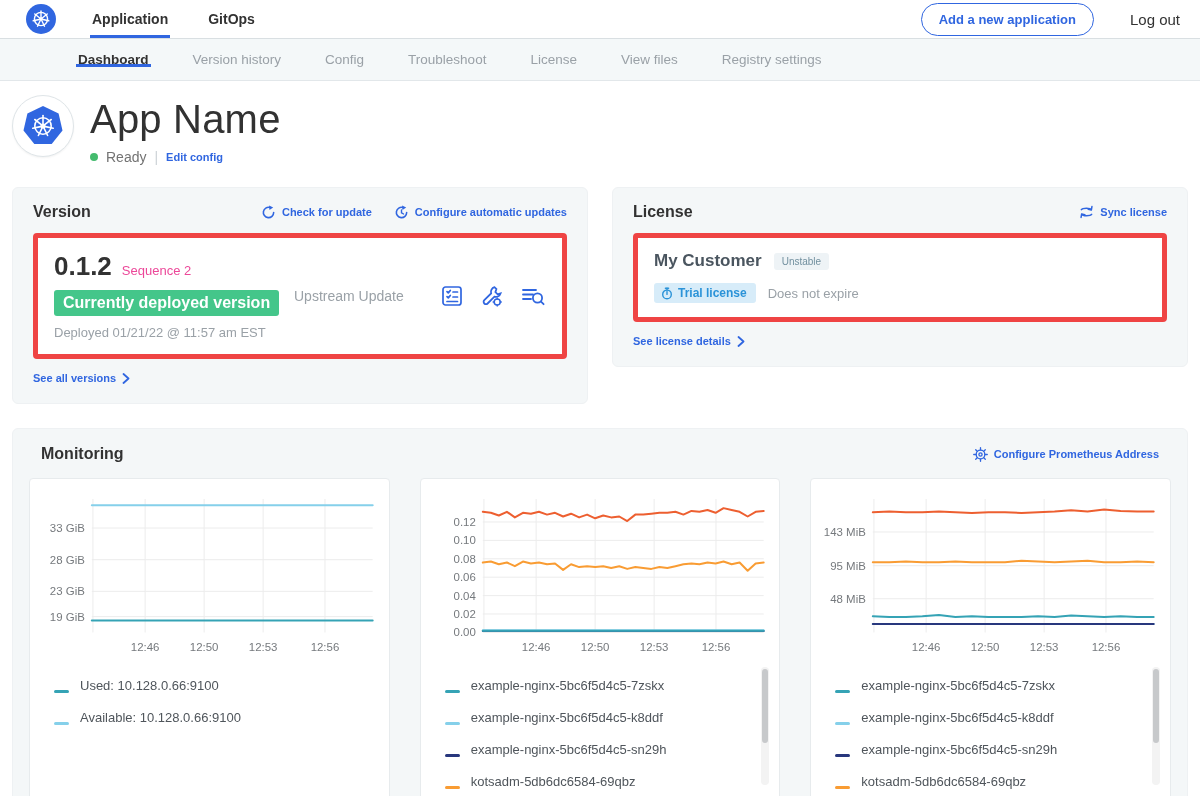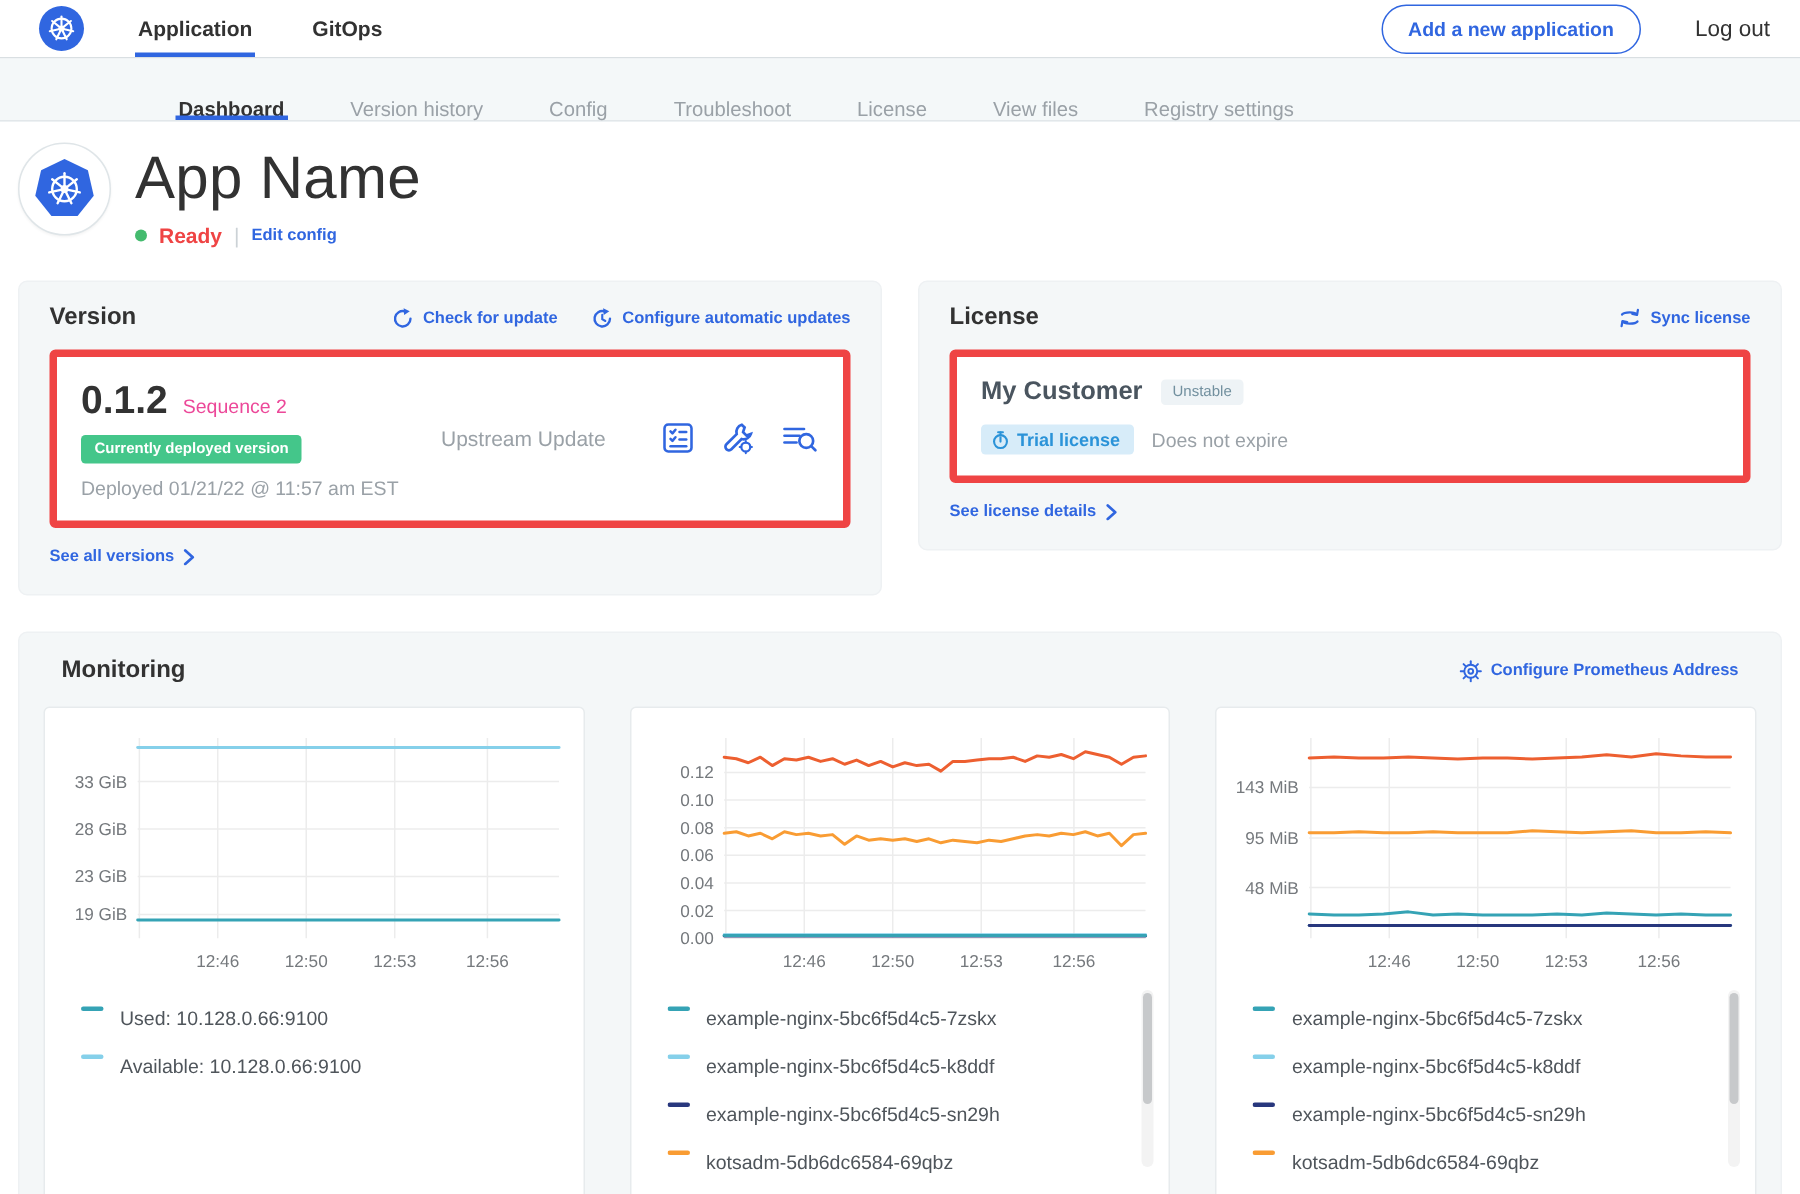--- a/index.html
+++ b/index.html
@@ -9,72 +9,72 @@
   .topnav { height:39px; display:flex; align-items:center; padding:0 20px 0 16px; border-bottom:1px solid #d9dfe2; background:#fff; }
   .brand { width:30px; height:30px; border-radius:50%; background:#3066e0; display:flex; align-items:center; justify-content:center; margin:0 34px 0 10px; }
   .topnav-items { display:flex; height:100%; gap:36px; }
   .topnav-item { display:flex; align-items:center; font-size:14px; font-weight:bold; color:#323232; cursor:pointer; position:relative; padding:0 2px; }
   .topnav-item.active::after { content:""; position:absolute; left:0; right:0; bottom:0; height:3px; background:#3066e0; }
   .topnav-spacer { flex:1; }
   .add-app-btn { border:1px solid #3066e0; color:#3066e0; background:#fff; font-weight:bold; font-size:13px; padding:8px 17px; border-radius:18px; cursor:pointer; font-family:inherit; }
   .logout { font-size:15px; color:#323232; margin-left:36px; cursor:pointer; }
 
   
-  .subnav { height:42px; background:#f4f8f9; border-bottom:1px solid #e2e7ea; display:flex; align-items:flex-end; padding-left:117px; gap:40px; }
+  .subnav { height:42px; background:#f4f8f9; border-bottom:1px solid #e2e7ea; display:flex; align-items:center; padding-left:76px; gap:40px; }
   .subnav-item { display:flex; align-items:center; font-size:13.5px; color:#9aa1a7; cursor:pointer; position:relative; padding:0 2px; }
   .subnav-item.active { color:#323232; font-weight:bold; }
   .subnav-item.active::after { content:""; position:absolute; left:0; right:0; bottom:0; height:3px; background:#3066e0; }
 
   
   .app-header { display:flex; padding:14px 12px 16px; align-items:flex-start; }
   .app-icon { width:62px; height:62px; border-radius:50%; background:#fff; border:1px solid #dfe5e8; box-shadow:0 1px 2px rgba(0,0,0,.05); display:flex; align-items:center; justify-content:center; margin-right:16px; }
   .app-head-text { padding-top:2px; }
   .app-title { font-size:40px; font-weight:normal; color:#323232; letter-spacing:.2px; }
   .app-status-row { display:flex; align-items:center; margin-top:7px; gap:8px; }
   .status-dot { width:8px; height:8px; border-radius:50%; background:#44bb6e; display:inline-block; }
-  .status-text { font-size:14px; color:#ef4444;font-weight:bold; }
+  .status-text { font-size:14px; color:#737373; }
   .status-sep { color:#ccd2d6; font-size:14px; }
   .link { color:#3066e0; font-weight:bold; font-size:11px; cursor:pointer; display:inline-flex; align-items:center; gap:6px; }
 
   
   .cards-row { display:flex; gap:24px; padding:6px 12px 0; align-items:flex-start; }
   .panel { background:#f4f7f8; border:1px solid #eef1f3; border-radius:6px; padding:15px 20px 17px; flex:1; }
   .panel-head { display:flex; align-items:center; }
   .panel-title { font-size:16px; font-weight:bold; color:#323232; }
   .panel-head-links { margin-left:auto; display:flex; gap:22px; }
   .inner-card { background:#fff; border:5px solid #ef4444; border-radius:4px; margin-top:12px; padding:13px 16px 14px; }
 
   
   .version-main { display:flex; align-items:center; }
   .ver-left { min-width:240px; }
   .ver-num-row { display:flex; align-items:baseline; gap:10px; }
   .ver-num { font-size:26px; font-weight:bold; color:#323232; }
   .ver-seq { font-size:13px; color:#ec4899; }
-  .deployed-badge { display:inline-block; margin-top:8px; background:#44c68a; color:#fff; font-size:10px; font-weight:bold; padding:4px 9px; border-radius:3px; }
+  .deployed-badge { display:inline-block; margin-top:8px; background:#44c68a; color:#fff; font-size:16px; font-weight:bold; padding:4px 9px; border-radius:3px; }
   .deployed-at { margin-top:9px; font-size:13px; color:#9aa1a7; }
   .ver-source { flex:1; font-size:14px; color:#9aa1a7; }
   .ver-actions { display:flex; gap:16px; align-items:center; }
   .see-link { margin-top:13px; }
 
   
   .lic-name-row { display:flex; align-items:center; gap:12px; }
   .lic-name { font-size:17px; font-weight:bold; color:#4a555f; }
   .badge-channel { background:#eef3f6; color:#72909f; font-size:10px; padding:3px 8px; border-radius:3px; }
   .lic-type-row { display:flex; align-items:center; gap:12px; margin-top:12px; }
   .badge-trial { background:#d7ecf9; color:#2b93d8; font-size:12px; font-weight:bold; padding:3px 9px 3px 7px; border-radius:3px; display:inline-flex; align-items:center; gap:5px;text-align:right; }
   .lic-expiry { font-size:13px; color:#9aa1a7; }
 
   
   .monitoring { margin:24px 12px 12px; background:#f4f7f8; border:1px solid #eef1f3; border-radius:6px; padding:16px 16px 24px; }
   .mon-head { display:flex; align-items:center; padding:0 12px; }
   .charts-row { display:flex; gap:30px; margin-top:15px; }
   .chart-card { background:#fff; border:1px solid #e7ebed; border-radius:4px; flex:1; padding:10px 10px 18px; position:relative; }
   .chart-svg { width:100%; display:block; }
   .legend { margin:10px 0 0 14px; height:122px; overflow:hidden; }
-  .legend-item { display:flex; align-items:flex-start; gap:11px; padding:8px 0 9px; }
+  .legend-item { display:flex; align-items:flex-end; gap:11px; padding:8px 0 9px; }
   .legend-dash { width:15px; height:3px; border-radius:2px; flex:none; }
   .legend-label { font-size:13px; color:#4f555b; }
   .legend-scrollbar { position:absolute; right:10px; width:8px; height:118px; background:#f3f3f3; border-radius:4px; }
   .legend-scroll-thumb { position:absolute; top:2px; left:1px; width:6px; height:74px; background:#c7c9cb; border-radius:3px; }
   .chart-title { text-align:center; font-size:14px; font-weight:bold; color:#323232; margin-top:14px; }
 
   .icon { display:inline-flex; align-items:center; justify-content:center; flex:none; }
   svg text { font-family:"Liberation Sans", sans-serif; }
 </style>
 </head>

